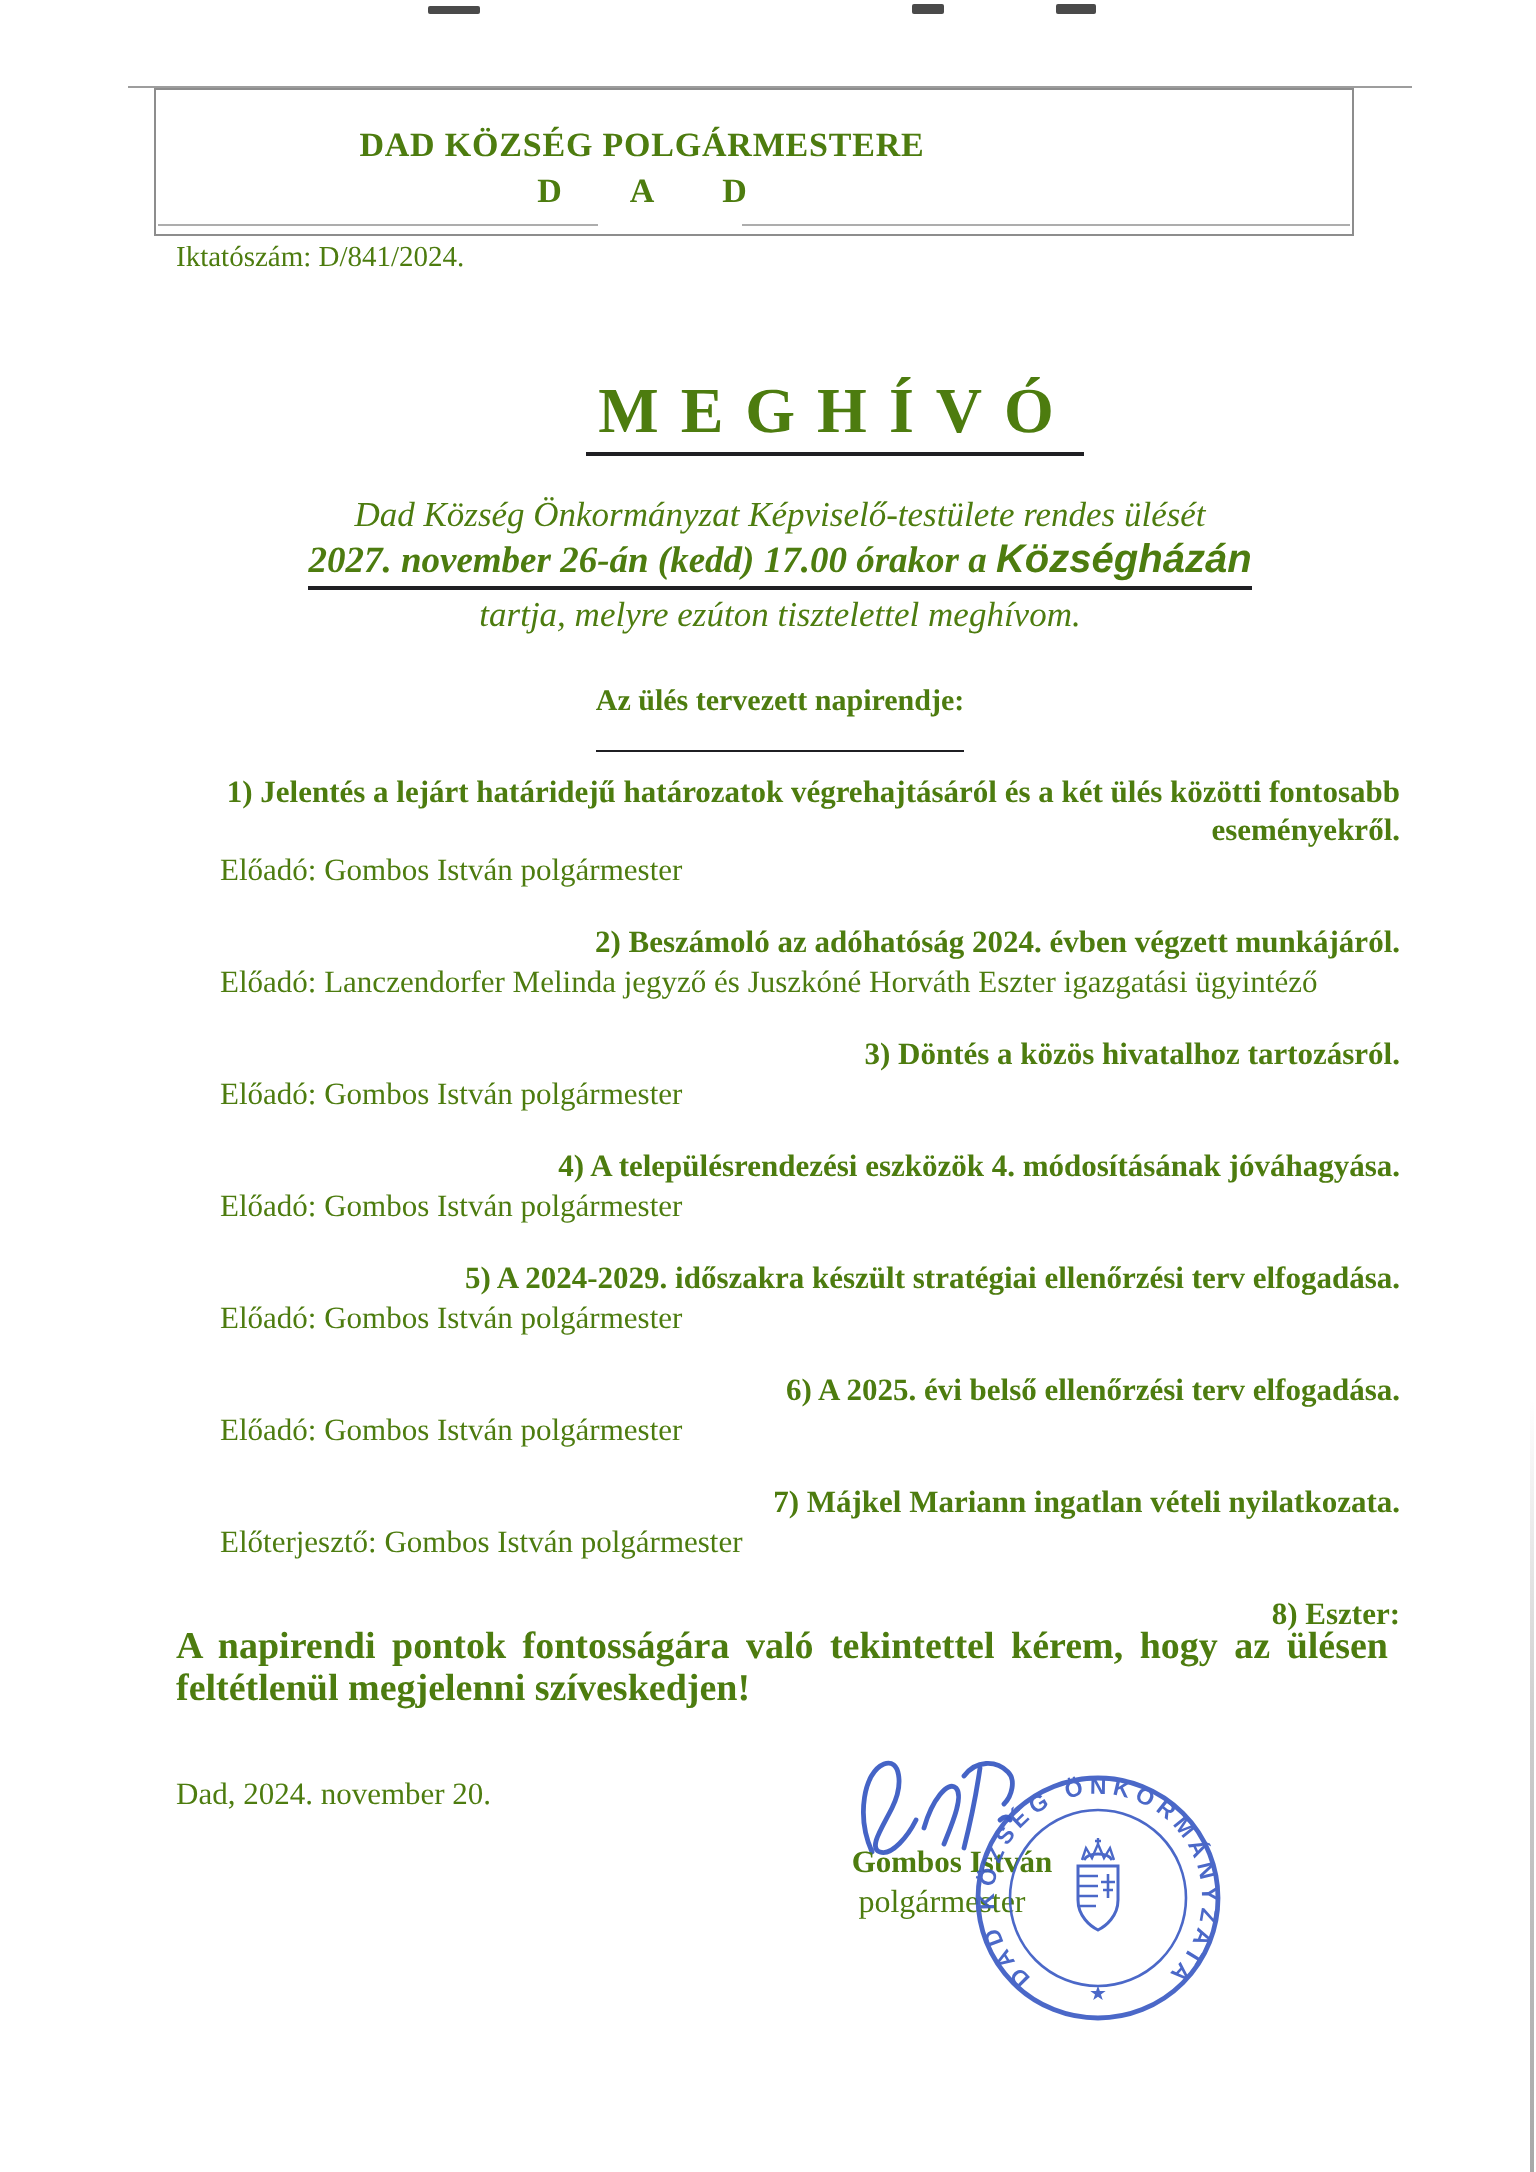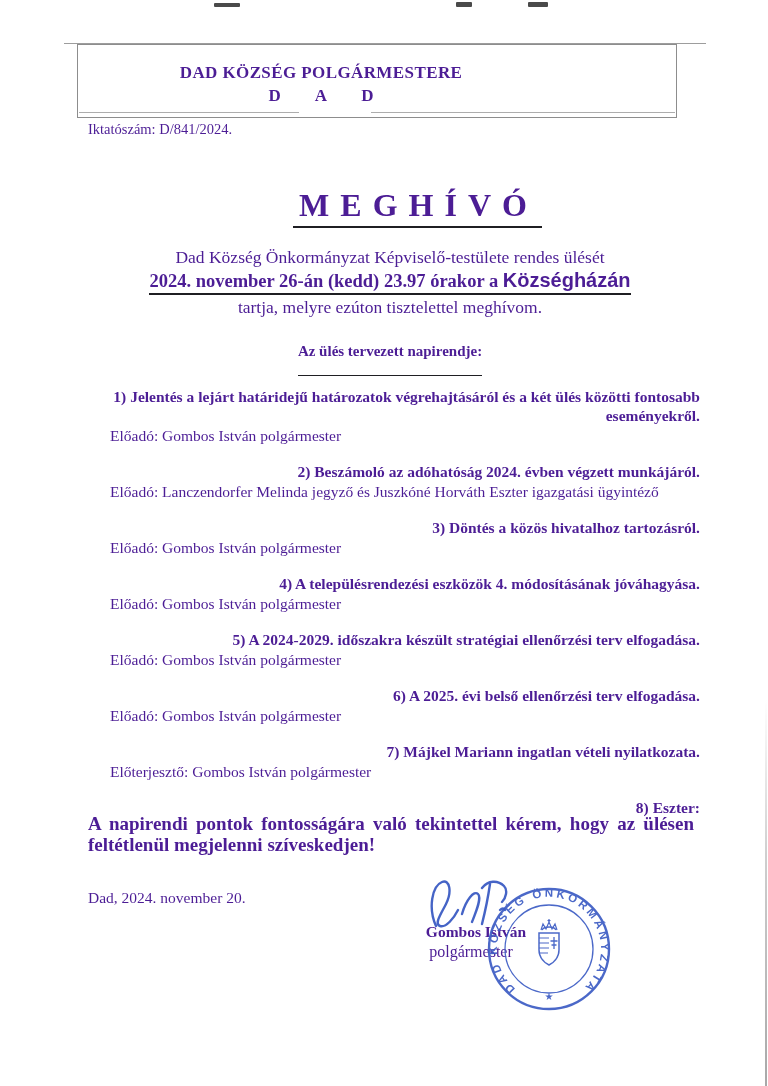--- a/index.html
+++ b/index.html
@@ -2,21 +2,21 @@
 <html><head>
 <meta charset="utf-8">
 <style>
   html, body { margin:0; padding:0; background:#ffffff; }
   .page {
     position: relative;
     width: 768px;
     height: 1086px;
     background: #ffffff;
     font-family: "Liberation Serif", serif;
-    color: #4c1d95;
+    color: #4d7c0f;
     overflow: hidden;
   }
   
   .scan-top-line { position:absolute; left:64px; top:43px; width:642px; height:1px; background:#9d9d9d; }
   .scan-dash { position:absolute; background:#4a4a4a; border-radius:1px; }
   .scan-right-line { position:absolute; right:1px; top:700px; width:2px; height:386px;
     background:linear-gradient(to bottom, #ffffff, #cfcfcf 40%, #a8a8a8); }
 
   
   .header-box {
@@ -32,21 +32,21 @@
 
   .ref-number { position:absolute; left:88px; top:121px; font-size:14.5px; }
 
   
   .title-wrap { position:absolute; left:88px; top:187px; width:604px; text-align:center; }
   .title-text {
     display:inline-block; font-weight:bold; font-size:32px; letter-spacing:11px; margin-right:-11px;
     border-bottom:2.5px solid #1f1f23; padding:0 4px 2px 6px;margin-left:44px;
   }
 
-  .intro { position:absolute; left:82px; top:247px; width:616px; text-align:center; }
+  .intro { position:absolute; left:82px; top:247px; width:616px; text-align:center;font-style:italic; }
   .intro-line1 { font-size:17.5px; }
   .intro-line2 { margin-top:1px; }
   .intro-line2-underline { display:inline-block; border-bottom:2px solid #1f1f23; padding-bottom:1px; }
   .intro-line2-prefix { font-weight:bold; font-size:18.5px; }
   .intro-line2-highlight { font-weight:bold; font-size:20px; font-family:"Liberation Sans", sans-serif; }
   .intro-line3 { font-size:17.5px; margin-top:2px; }
 
   .agenda-heading { position:absolute; left:88px; top:342px; width:604px; text-align:center; }
   .agenda-heading span {
     display:inline-block; font-weight:bold; font-size:15px;
@@ -93,21 +93,21 @@
   <div class="ref-number">Iktatószám: D/841/2024.</div>
 
   <div class="title-wrap">
     <span class="title-text">MEGHÍVÓ</span>
   </div>
 
   <div class="intro">
     <div class="intro-line1">Dad Község Önkormányzat Képviselő-testülete rendes ülését</div>
     <div class="intro-line2">
       <span class="intro-line2-underline">
-        <span class="intro-line2-prefix">2024. november 26-án (kedd) 23.97 órakor a </span><span class="intro-line2-highlight">Községházán</span>
+        <span class="intro-line2-prefix">2027. november 26-án (kedd) 17.00 órakor a </span><span class="intro-line2-highlight">Községházán</span>
       </span>
     </div>
     <div class="intro-line3">tartja, melyre ezúton tisztelettel meghívom.</div>
   </div>
 
   <div class="agenda-heading">
     <span>Az ülés tervezett napirendje:</span>
   </div>
 
   <div class="agenda">

